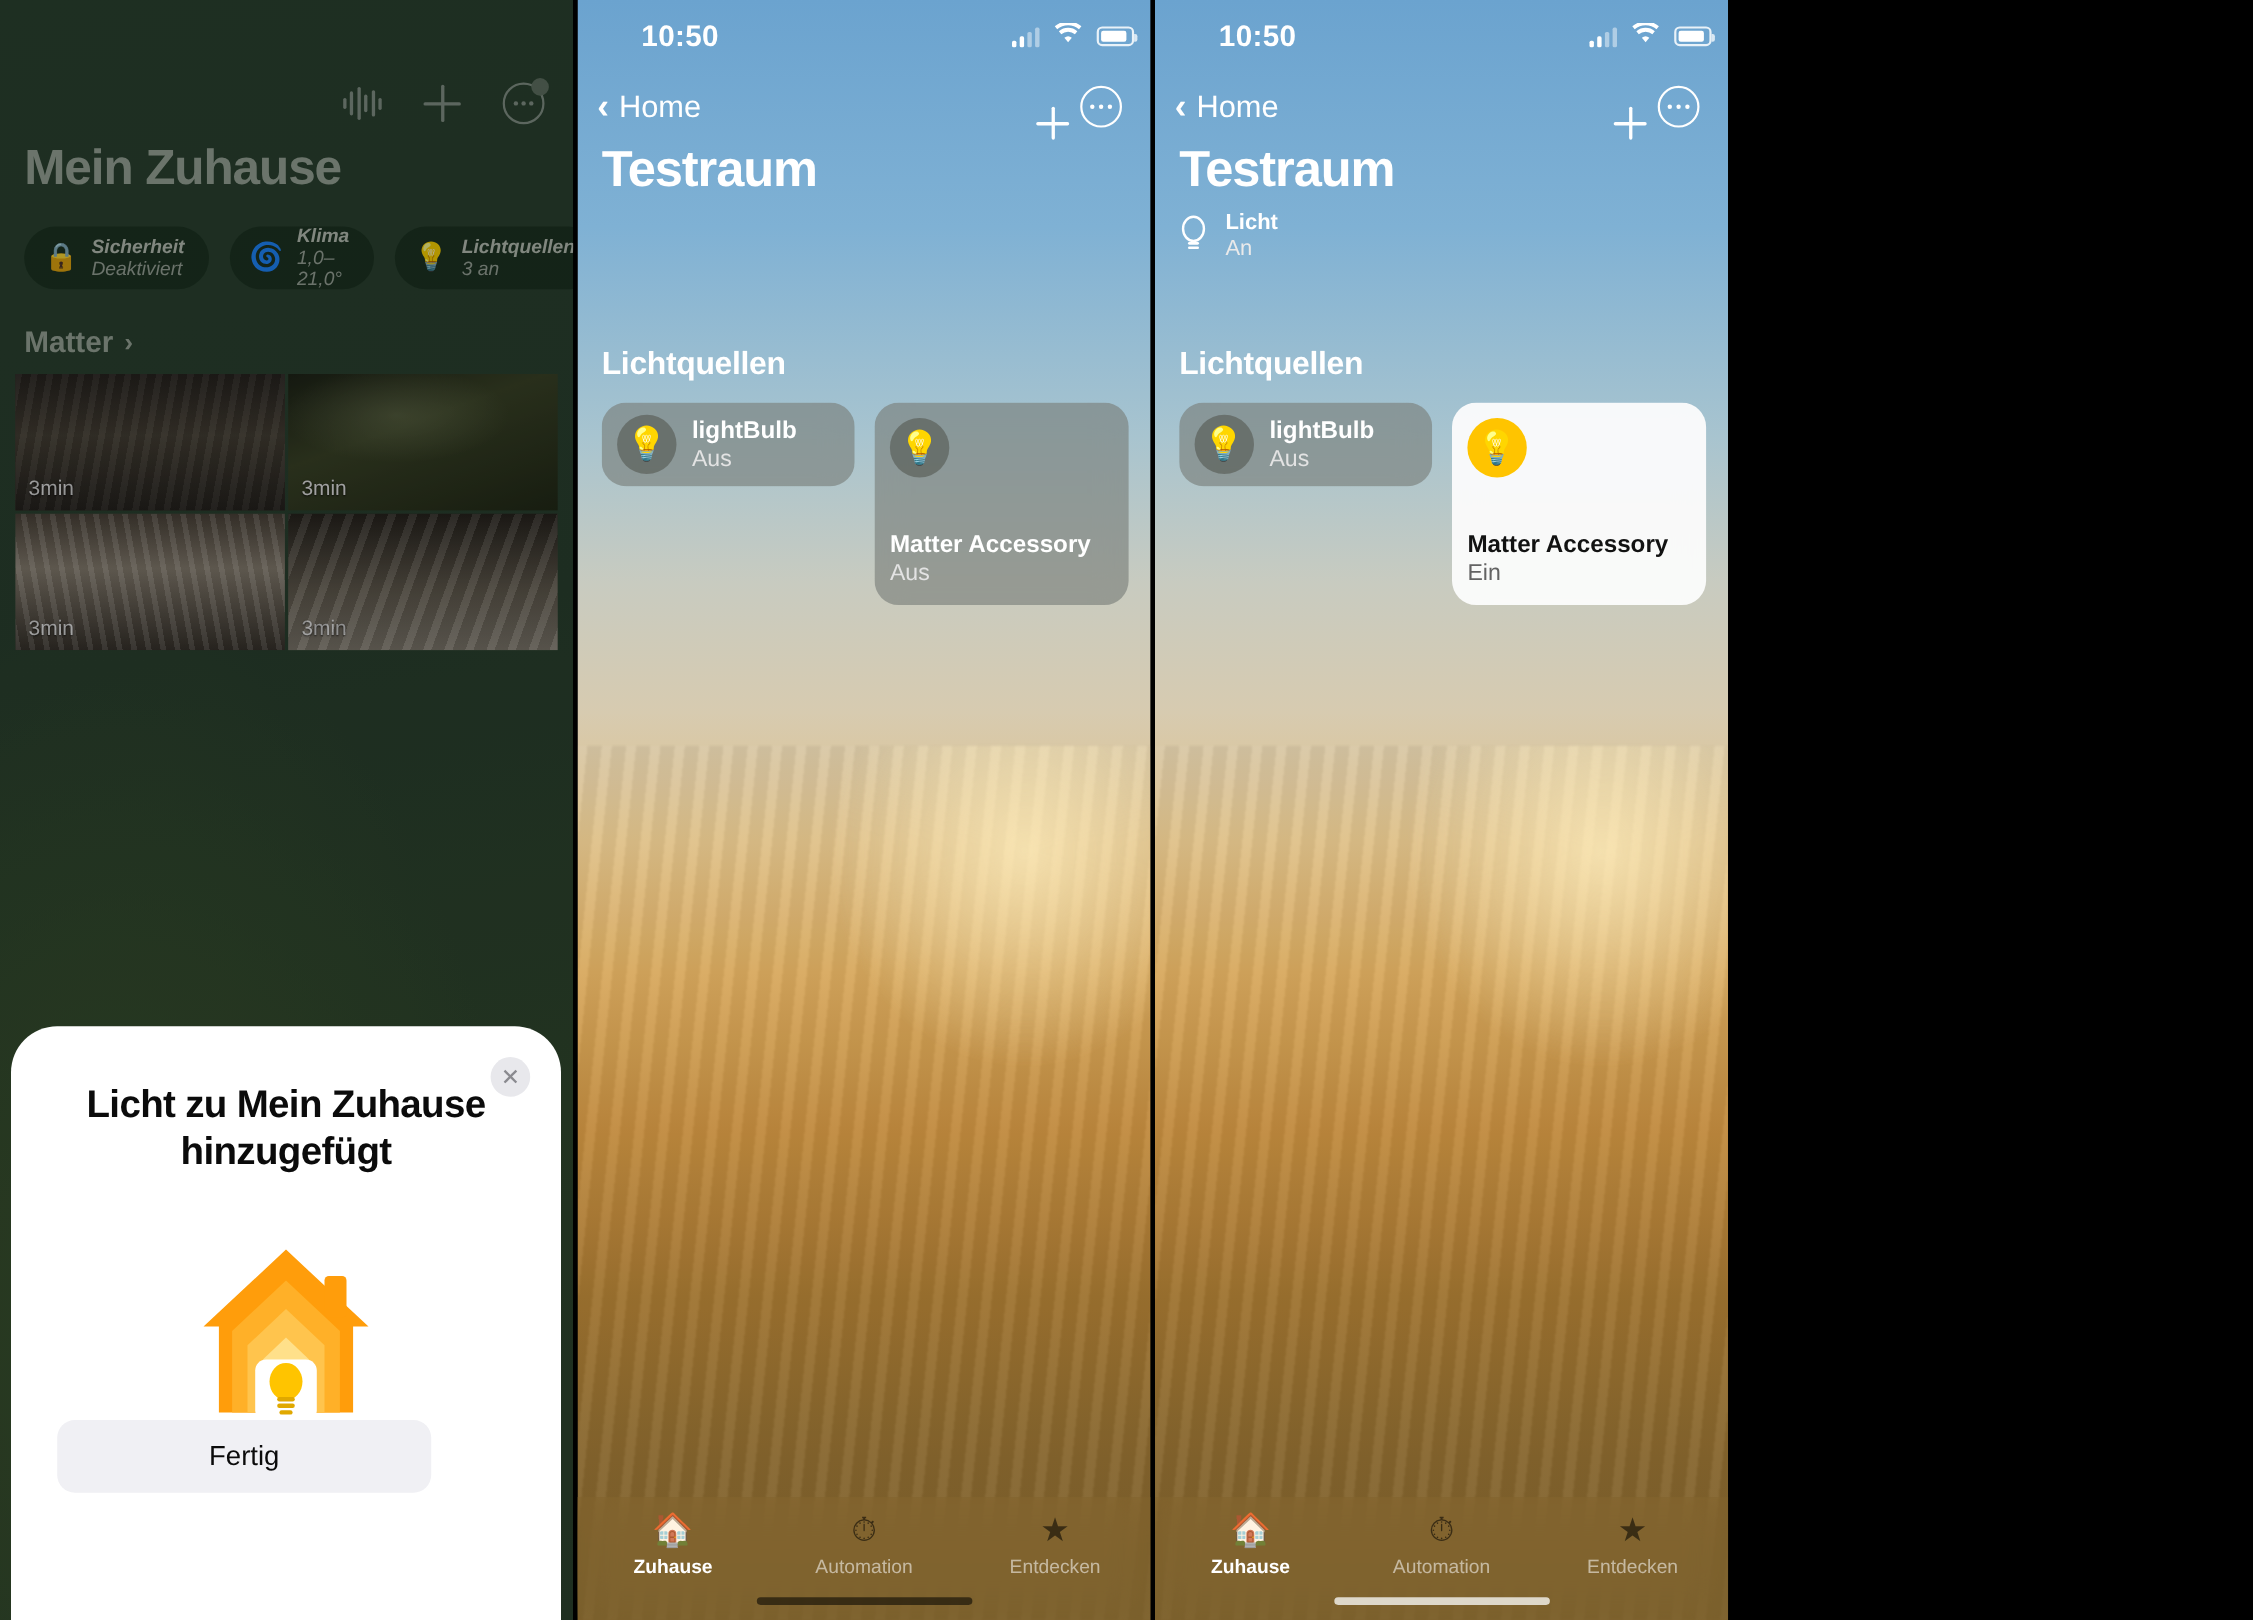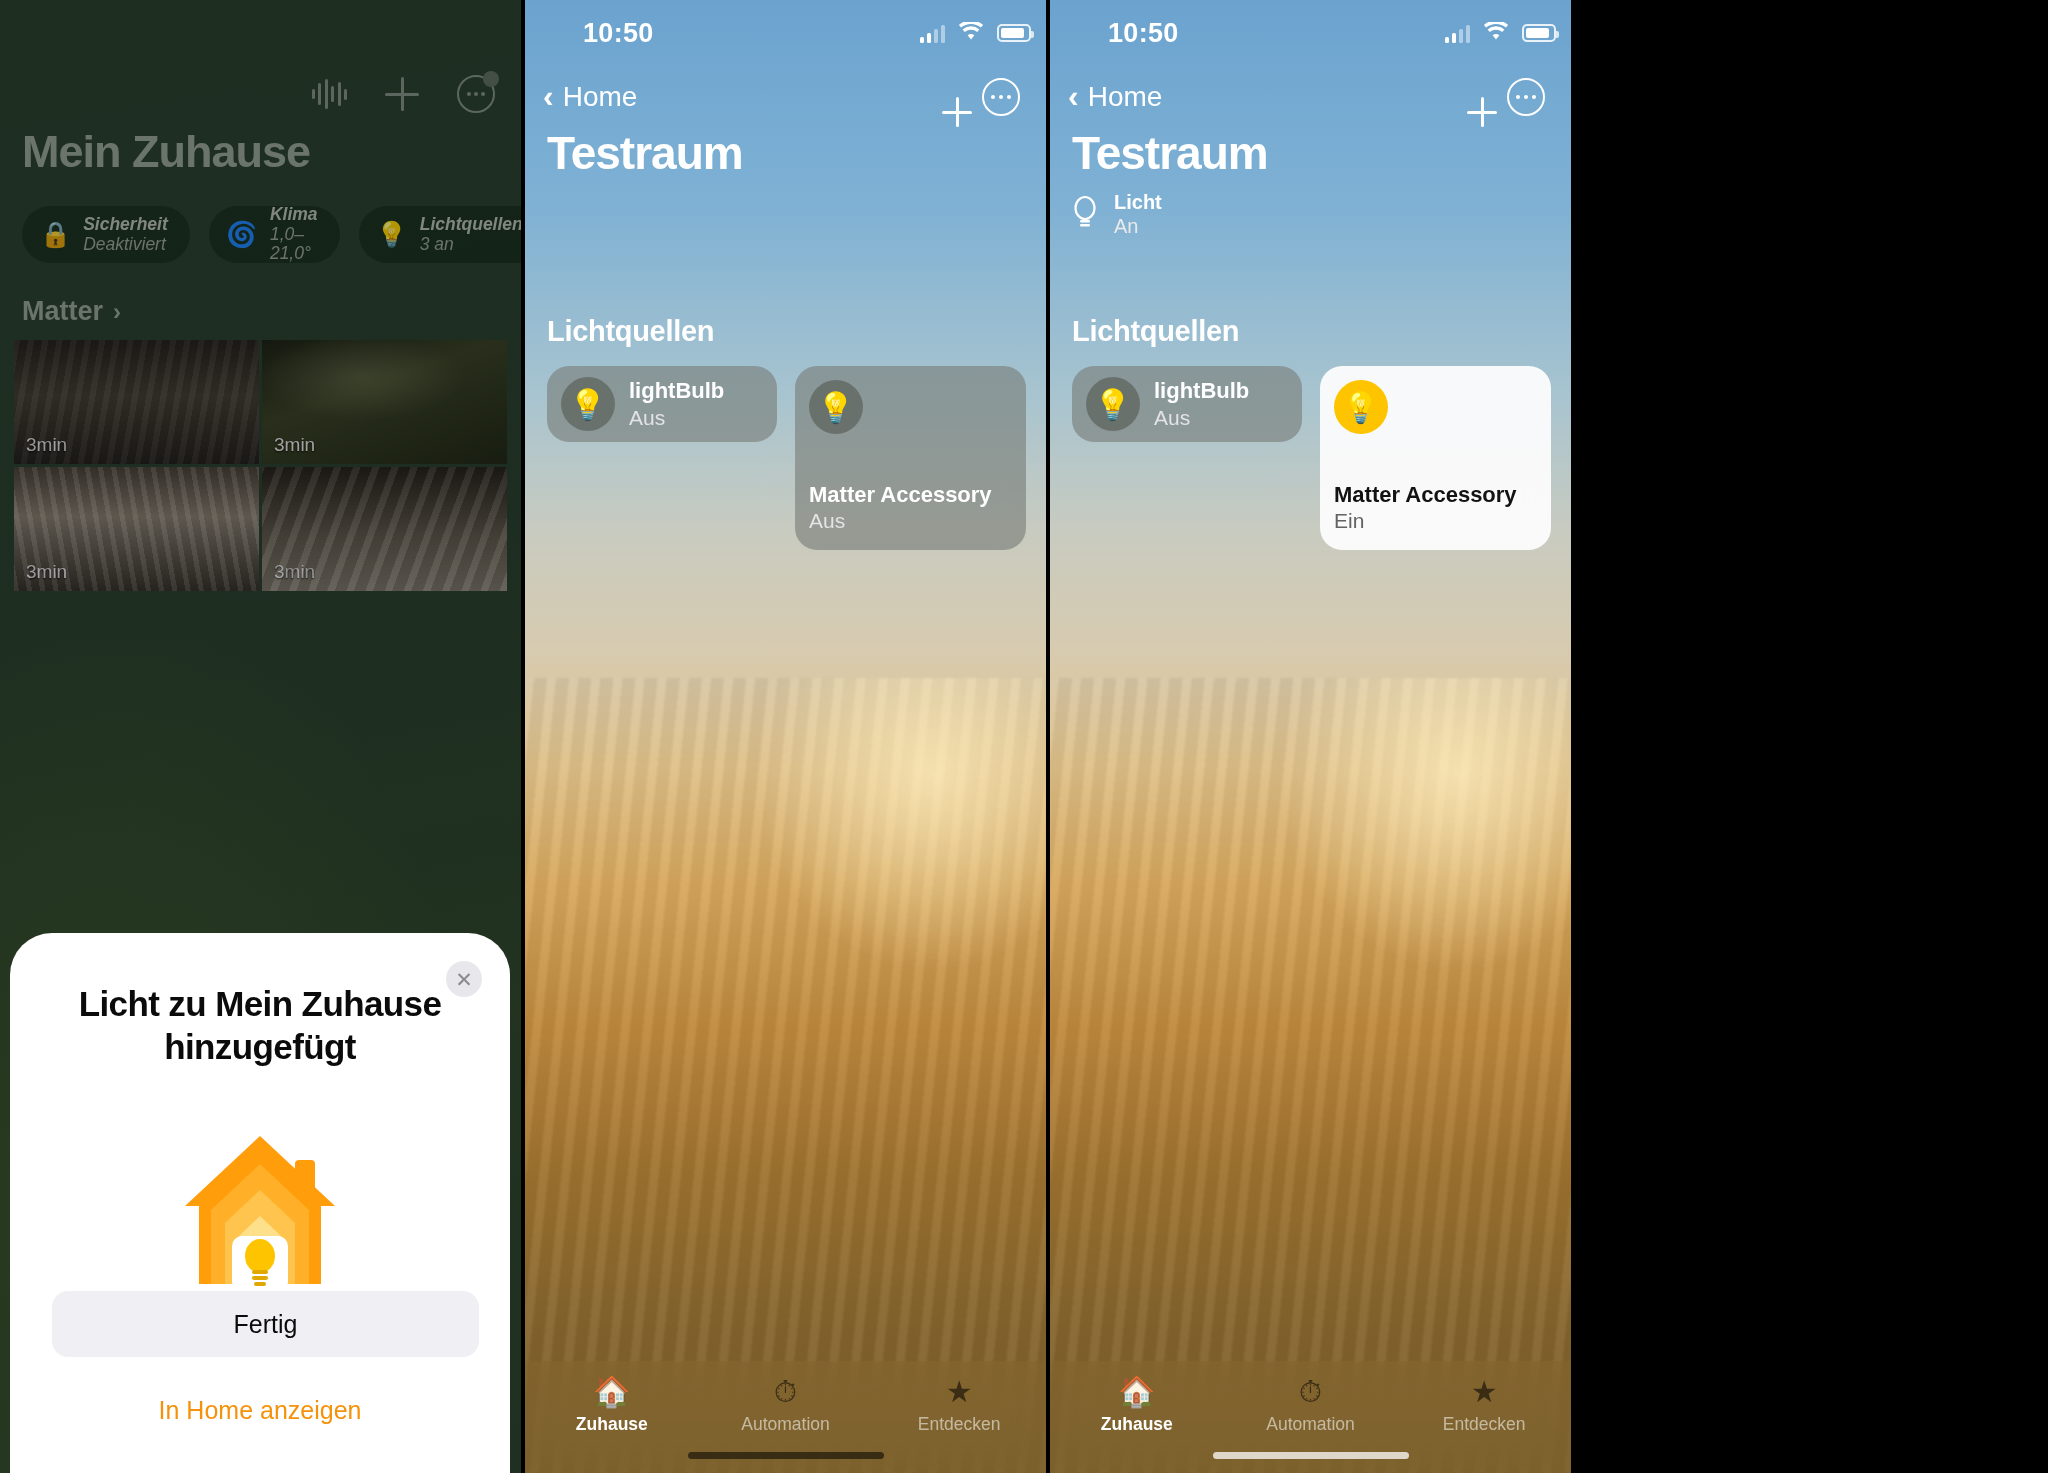--- a/index.html
+++ b/index.html
@@ -114,21 +114,21 @@
     display:flex; align-items:center; justify-content:center;
     font-size:21px; line-height:1;
   }
   .sheet-title {
     margin-top:50px; width:400px; text-align:center;
     font-size:35px; font-weight:bold; color:#0b0b0b; line-height:1.22;
     letter-spacing:-0.6px;
   }
   .house-wrap { margin-top:52px; width:170px; height:170px; position:relative; }
   .sheet-btn {
-    position:absolute; left:42px; bottom:116px; width:427px; height:66px;
+    position:absolute; left:42px; bottom:116px; width:340px; height:66px;
     background:#f0f0f4; border-radius:16px;
     display:flex; align-items:center; justify-content:center;
     font-size:25px; color:#0b0b0b;
   }
   .sheet-link {
     position:absolute; left:0; bottom:48px; width:500px; text-align:center;
     font-size:25px; color:#f5920b; font-weight:500;
   }
 
   
@@ -356,21 +356,20 @@
           <path d="M85 70 L120 103 L120 164 L50 164 L50 103 Z" fill="#FFC44D"></path>
           <path d="M85 96 L106 116 L106 164 L64 164 L64 116 Z" fill="#FFE08A"></path>
           <rect x="57" y="116" width="56" height="56" rx="10" fill="#ffffff"></rect>
           <ellipse cx="85" cy="136" rx="15" ry="17" fill="#FFC400"></ellipse>
           <rect x="77" y="150" width="16" height="4" rx="2" fill="#E0A800"></rect>
           <rect x="77" y="156" width="16" height="4" rx="2" fill="#E0A800"></rect>
           <rect x="79" y="162" width="12" height="4" rx="2" fill="#E0A800"></rect>
         </svg>
       </div>
       <div class="sheet-btn">Fertig</div>
-      <div class="sheet-link">In Home anzeigen</div>
     </div>
   </div>
 
   <div class="sep"></div>
 
   <div class="panel p2">
     <div class="room"></div>
 
     <div class="statusbar">
       <span class="clock">10:50</span>

